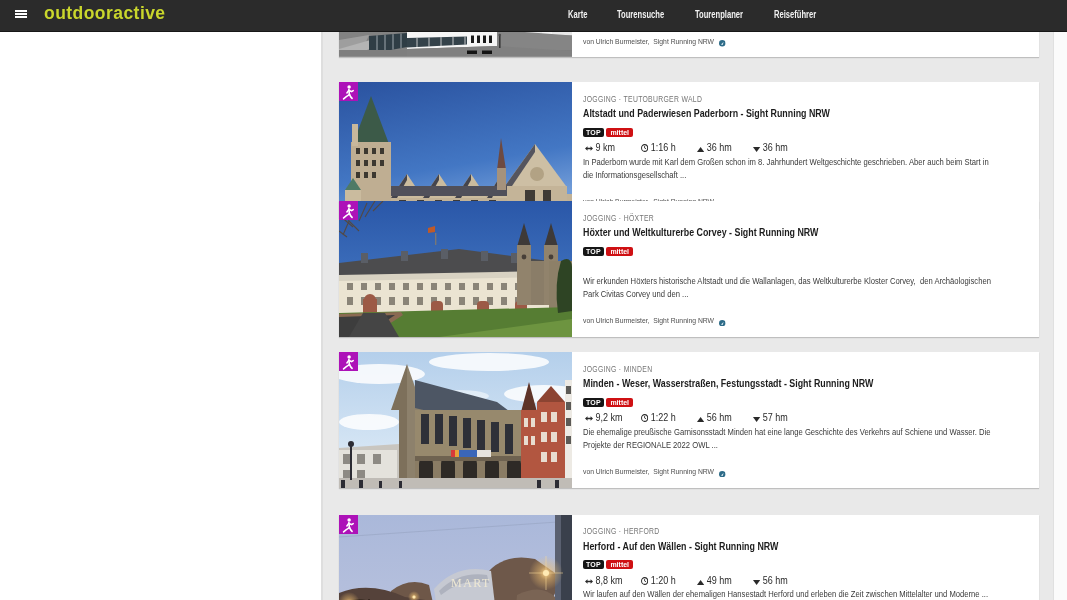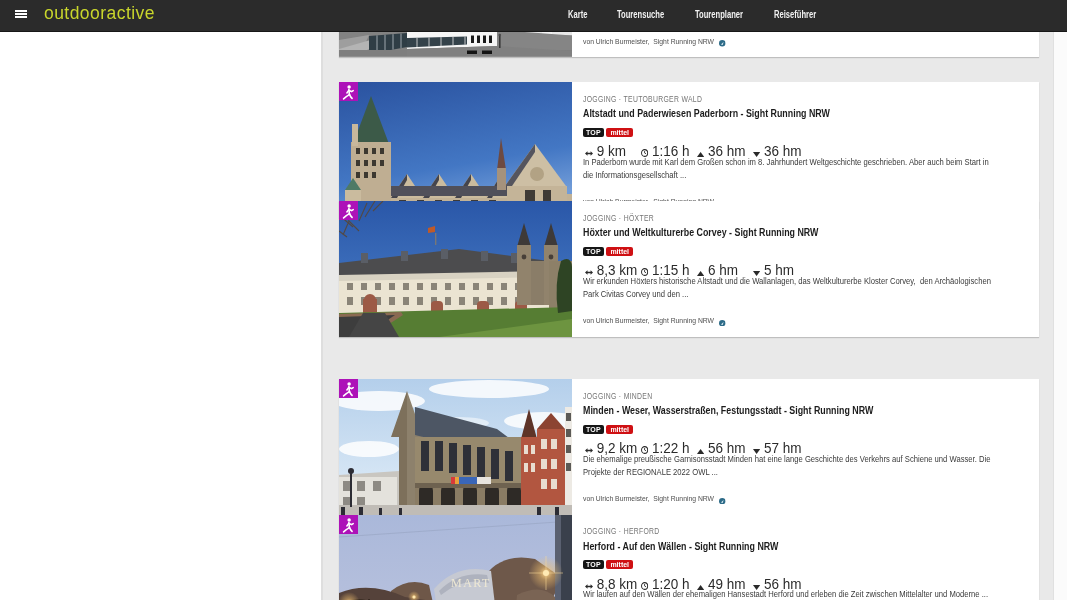--- a/index.html
+++ b/index.html
@@ -1,33 +1,33 @@
 <!DOCTYPE html>
 <html><head><meta charset="utf-8">
 <style>
 *{margin:0;padding:0;box-sizing:border-box}
 html,body{width:1067px;height:600px;overflow:hidden;font-family:"Liberation Sans",sans-serif;background:#e9e9e9}
 #page{position:relative;width:1067px;height:600px;overflow:hidden}
 #leftpanel{position:absolute;left:0;top:0;width:323px;height:600px;background:#fff;border-right:2px solid #dedede}
 #header{position:absolute;left:0;top:0;width:1067px;height:32px;background:#2b2b2b;border-bottom:1px solid #171717;z-index:50}
 #burger{position:absolute;left:15px;top:10.3px;width:12px;height:8px}
 #burger div{height:1.8px;background:#fff;margin-bottom:1.1px}
-#logo{position:absolute;left:44px;top:2.8px;font-weight:normal;font-size:17.5px;color:#c9d62c;letter-spacing:0.45px}
+#logo{position:absolute;left:44px;top:2.8px;font-weight:bold;font-size:17.5px;color:#c9d62c;letter-spacing:0.45px}
 .nav{position:absolute;top:9px;font-weight:bold;font-size:10px;color:#f2f2f2;transform:scaleX(0.76);transform-origin:0 50%;white-space:pre}
 .card{position:absolute;left:339px;width:700px;height:135.5px;background:#fff;box-shadow:0 1px 1px rgba(0,0,0,0.18)}
 .cimg{position:absolute;left:0;top:0;width:233px;height:135.5px;overflow:hidden}
 .cimg svg{display:block}
 .picon{position:absolute;left:0;top:0;width:19px;height:19px;background:#ad12b8}
 .ctext{position:absolute;left:233px;top:0;width:467px;height:135.5px}
 .cat{position:absolute;left:11px;top:11.5px;font-size:9px;color:#757575;letter-spacing:0.4px;transform:scaleX(0.76);transform-origin:0 0;white-space:pre}
 .title{position:absolute;left:11px;top:26px;font-size:10px;font-weight:bold;color:#1c1c1c;transform:scaleX(0.886);transform-origin:0 0;white-space:pre}
 .badges{position:absolute;left:11px;top:45.5px;height:9px}
 .btop{display:inline-block;background:#161616;color:#fff;font-size:7px;font-weight:bold;border-radius:2px;padding:1px 3px 1px 3px;letter-spacing:0.2px;vertical-align:top}
 .bmid{display:inline-block;background:#cf1013;color:#fff;font-size:7px;font-weight:bold;border-radius:2px;padding:1px 4px 1px 4px;margin-left:2.5px;vertical-align:top}
-.stats{position:absolute;top:60.4px;left:0;width:467px;height:12px;font-size:15px;color:#2a2a2a}
+.stats{position:absolute;top:60.4px;left:0;width:467px;height:12px;font-size:10px;color:#2a2a2a}
 .st{position:absolute;top:0;white-space:pre;transform:scaleX(0.9);transform-origin:0 0}
 .st svg{vertical-align:-1px}
 .desc{position:absolute;left:11px;font-size:9.5px;color:#3a3a3a;transform:scaleX(0.805);transform-origin:0 0;white-space:pre}
 .auth{position:absolute;left:11px;top:115.2px;font-size:8px;color:#4e4e4e;transform:scaleX(0.85);transform-origin:0 0;white-space:pre}
 .ai{vertical-align:-3px;margin-left:6px}
 </style></head>
 <body>
 <div id="page">
 <div id="leftpanel"></div>
 <div id="rightstrip" style="position:absolute;left:1053px;top:0;width:14px;height:600px;background:#fbfbfb;border-left:1px solid #e0e0e0"></div>
@@ -257,45 +257,30 @@
             <path d="M9.7,8.6 L7.9,10.9"></path>
             <path d="M10.4,12.6 L7.3,14.6 L4.6,16.9"></path>
             <path d="M10.4,12.4 L11.7,14.9 L13.1,16.4"></path>
           </g>
           <circle cx="10.1" cy="5" r="1.75" fill="#fff" stroke="none"></circle>
         </svg></div>
   <div class="ctext">
     <div class="cat">JOGGING · HÖXTER</div>
     <div class="title">Höxter und Weltkulturerbe Corvey - Sight Running NRW</div>
     <div class="badges"><span class="btop">TOP</span><span class="bmid">mittel</span></div>
-    <div class="stats">
-      <span class="st" style="left:12.5px"><svg width="9" height="7" viewBox="0 0 9 7">
-              <path d="M0,3.5 L2.8,1.2 V2.8 H6.2 V1.2 L9,3.5 L6.2,5.8 V4.2 H2.8 V5.8 Z" fill="#2a2a2a"></path>
-            </svg> 8,3 km</span>
-      <span class="st" style="left:69px"><svg width="8" height="8" viewBox="0 0 8 8">
-              <circle cx="4" cy="4" r="3.4" fill="none" stroke="#2a2a2a" stroke-width="1.1"></circle>
-              <path d="M4,2 V4 L5.6,4.8" stroke="#2a2a2a" stroke-width="0.9" fill="none"></path>
-            </svg> 1:15 h</span>
-      <span class="st" style="left:125px"><svg width="8" height="5" viewBox="0 0 8 5">
-              <path d="M4,0 L8,5 H0 Z" fill="#2a2a2a"></path>
-            </svg> 6 hm</span>
-      <span class="st" style="left:181px"><svg width="8" height="5" viewBox="0 0 8 5">
-              <path d="M0,0 H8 L4,5 Z" fill="#2a2a2a"></path>
-            </svg> 5 hm</span>
-    </div>
     <div class="desc" style="top:73.6px">Wir erkunden Höxters historische Altstadt und die Wallanlagen, das Weltkulturerbe Kloster Corvey,  den Archäologischen</div>
     <div class="desc" style="top:86.5px">Park Civitas Corvey und den ...</div>
     <div class="auth">von Ulrich Burmeister,  Sight Running NRW<svg class="ai" width="7.6" height="6.4" viewBox="0 0 7.6 6.4">
             <ellipse cx="3.8" cy="3.2" rx="3.8" ry="3.2" fill="#2d6b88"></ellipse>
             <path d="M2.2,4.4 L5.4,2.0 L4.4,4.9 Z" fill="#d8e8f0"></path>
           </svg></div>
   </div>
 </div>
 
-<div class="card" style="top:379px">
+<div class="card" style="top:352px">
   <div class="cimg">
         <svg width="233" height="136" viewBox="0 0 233 136">
     <defs>
             <linearGradient id="sky4" x1="0" y1="0" x2="0" y2="1">
       <stop offset="0" stop-color="#b4cfeb"></stop>
               <stop offset="1" stop-color="#e2eef8"></stop>
     </linearGradient>
           </defs>
     <rect width="233" height="136" fill="url(#sky4)"></rect>
     <g fill="#ffffff" opacity="0.85">

